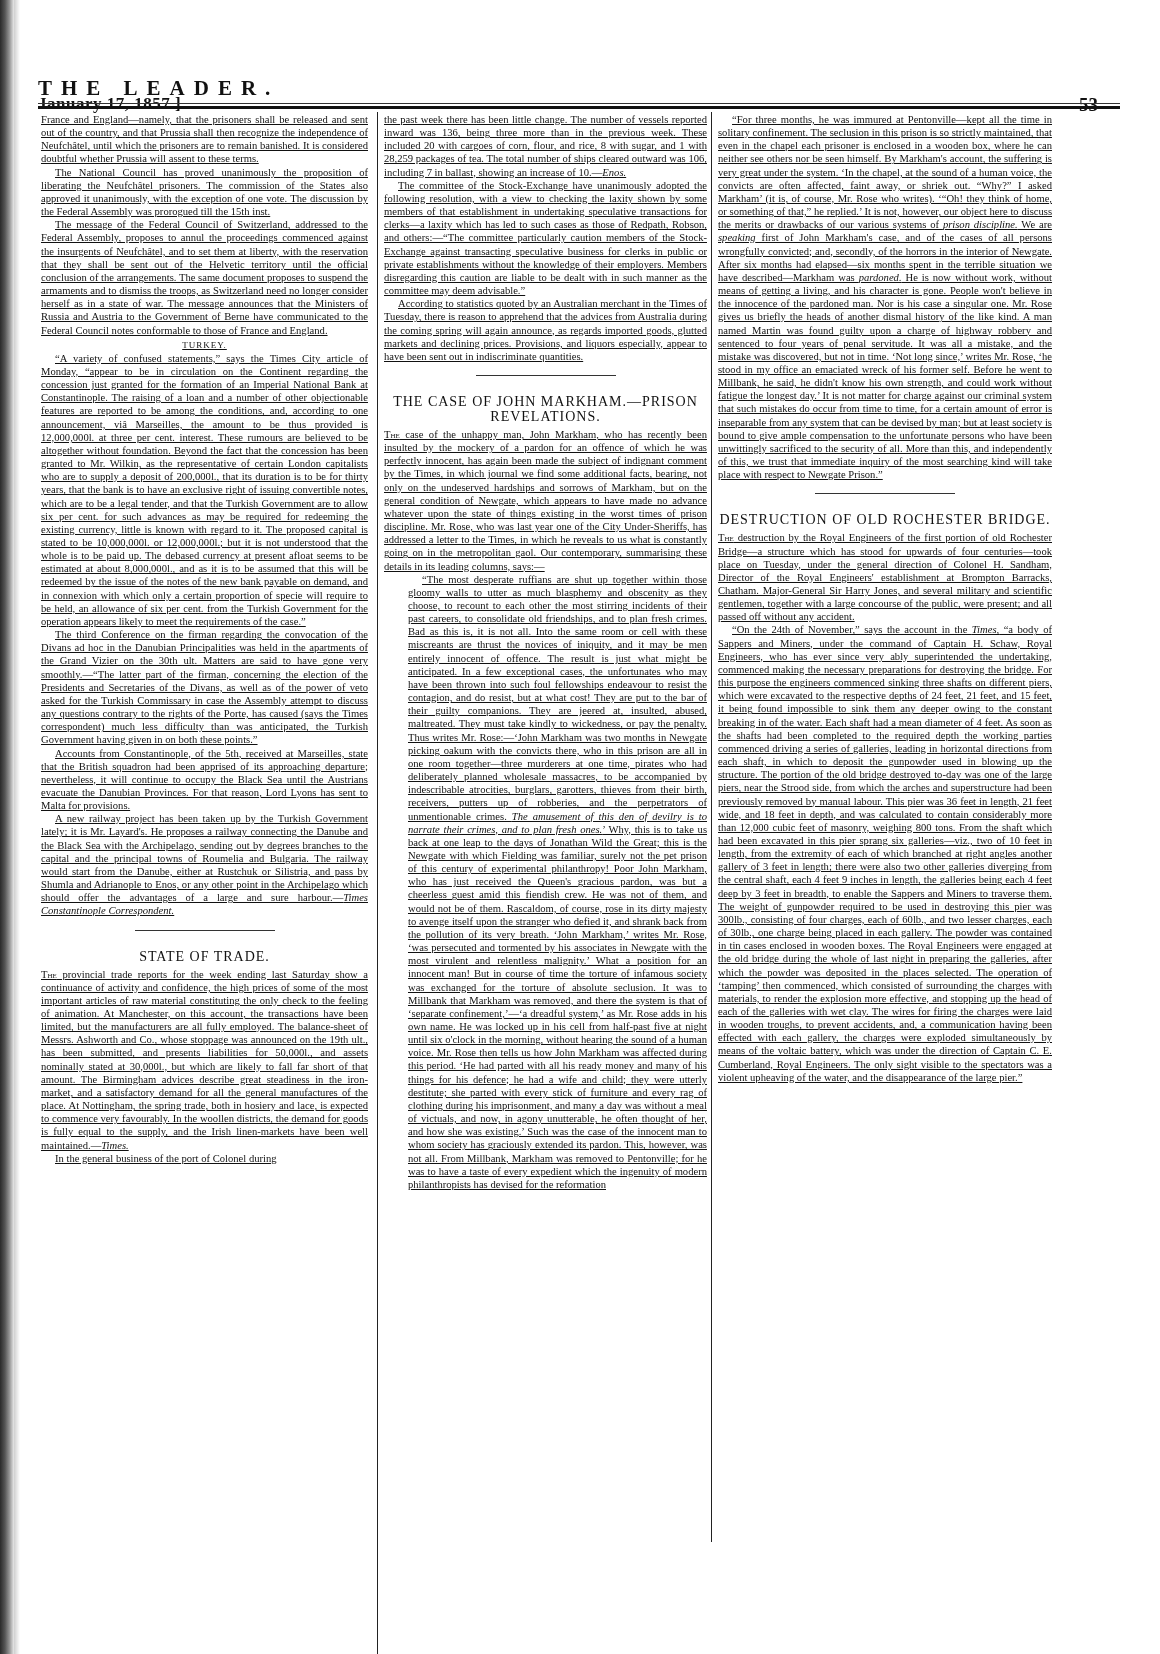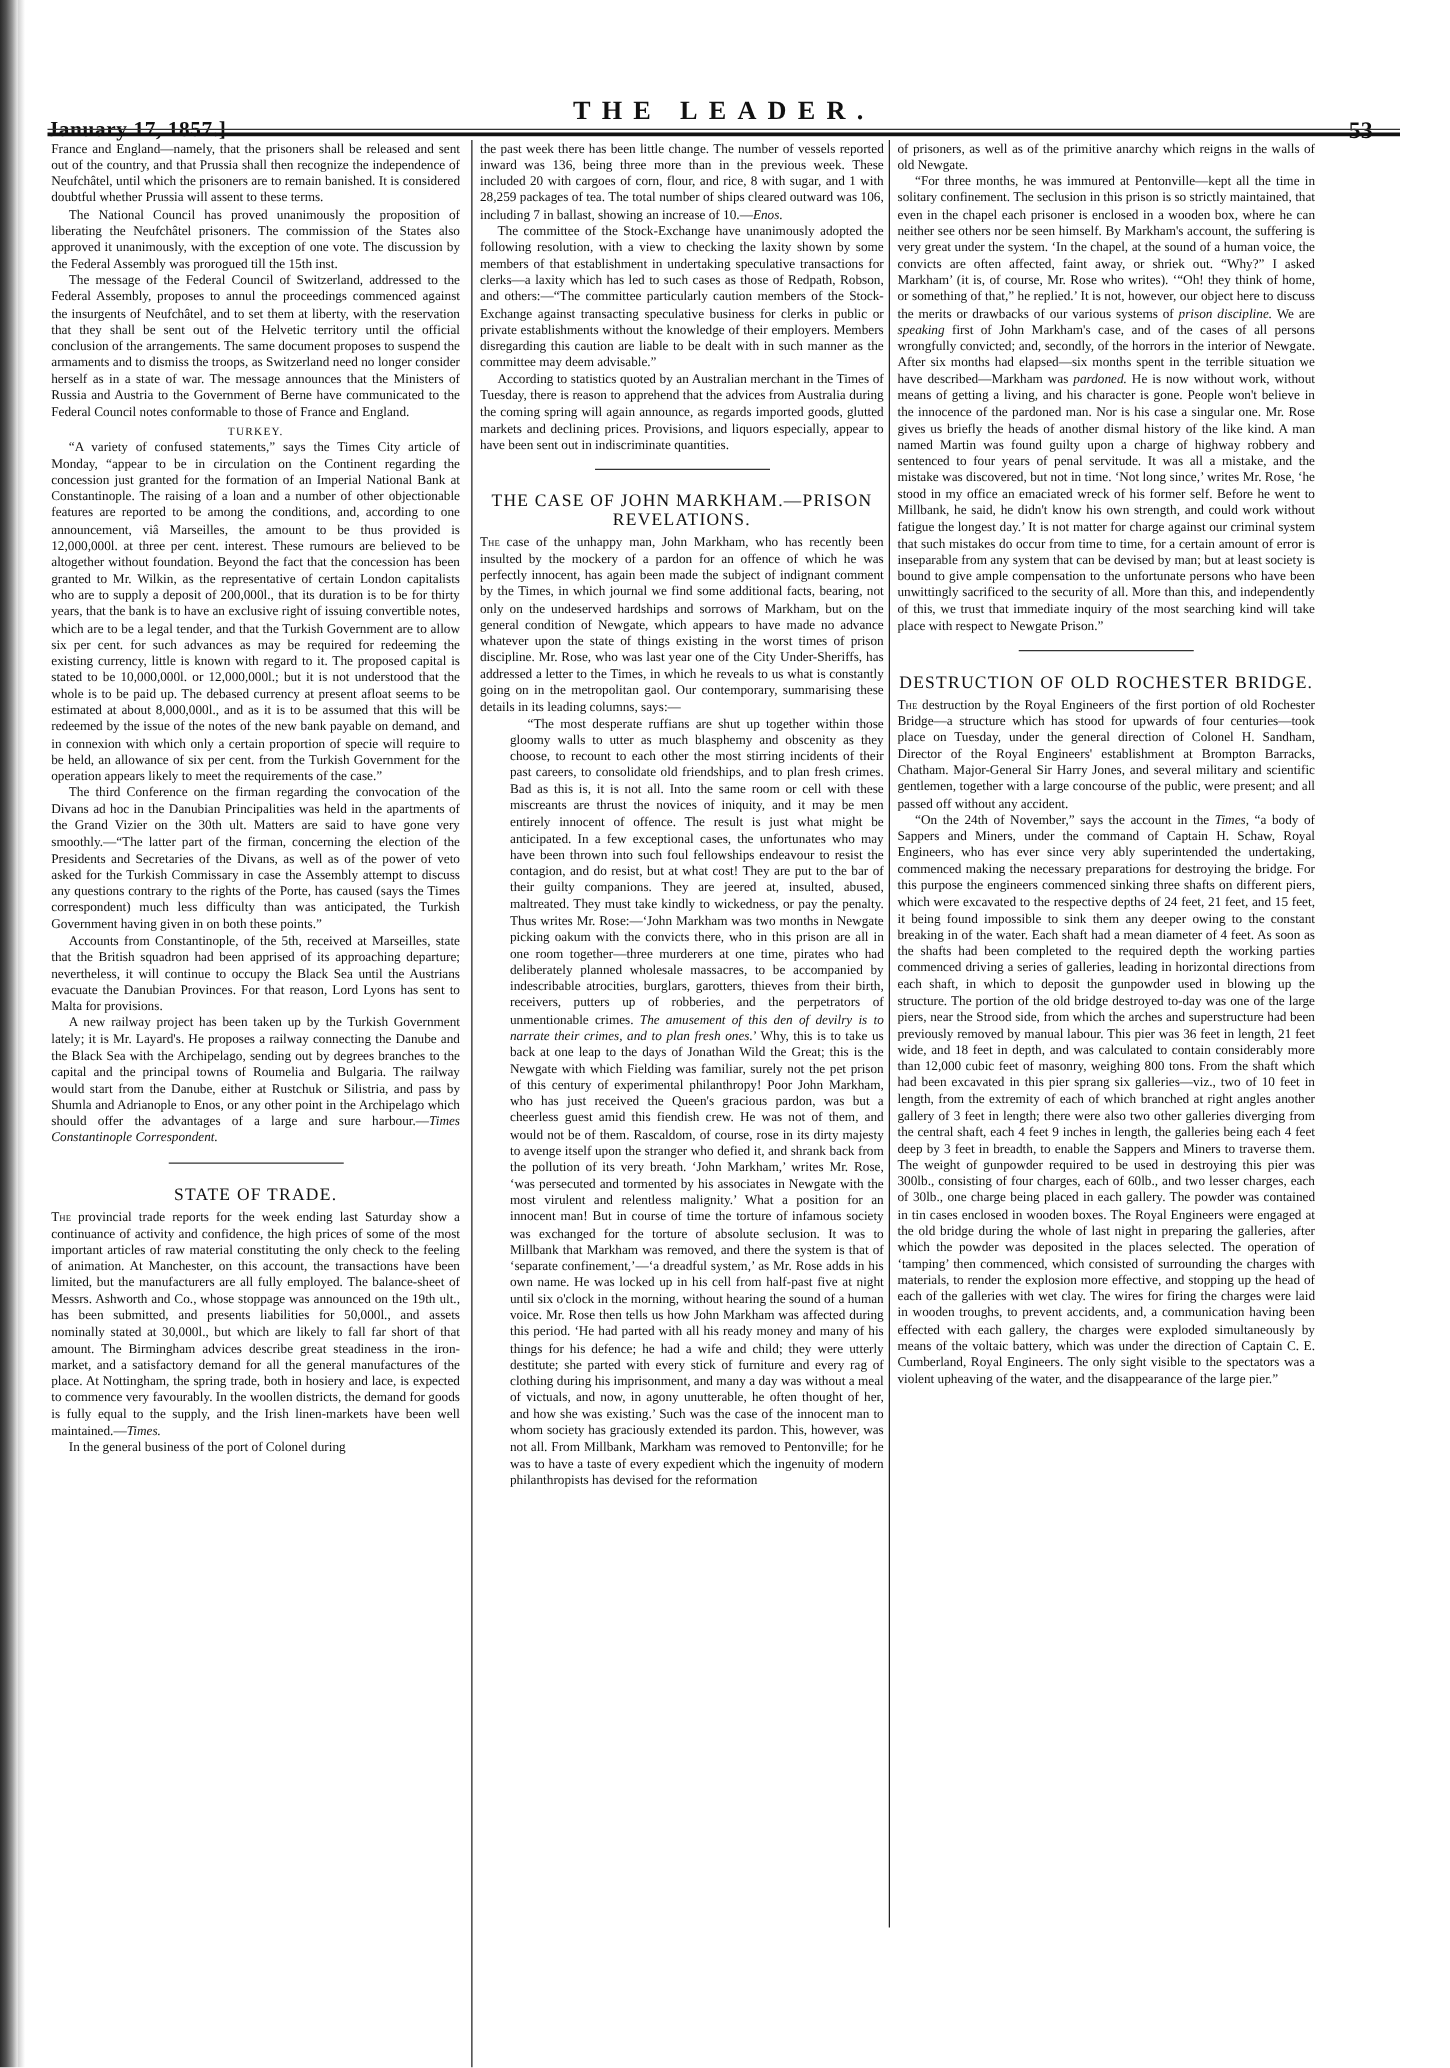--- a/index.html
+++ b/index.html
@@ -5,37 +5,37 @@
   html, body { margin: 0; padding: 0; background: #ffffff; }
   body { width: 1160px; height: 1654px; position: relative; overflow: hidden;
          font-family: "DejaVu Serif", "Liberation Serif", serif; color: #111; }
   .scan-edge { position: absolute; left: 0; top: 0; width: 14px; height: 1654px;
     background: linear-gradient(90deg, #2a2a2a 0%, #555 35%, #9a9a9a 70%, #e8e8e8 100%); }
   .scan-edge2 { position: absolute; left: 14px; top: 0; width: 6px; height: 1654px;
     background: linear-gradient(90deg, #cfcfcf, #fff); }
   .masthead { position: absolute; top: 78px; left: 38px; width: 1082px; height: 24px; }
   .masthead .date { position: absolute; left: 0; top: 0; font-size: 17px; font-weight: bold;
     font-family: "Liberation Serif", serif; letter-spacing: 0.5px; margin-top: 16px; }
-  .masthead .title { position: absolute; left: 0; width: 100%; text-align: center; top: -2px;
+  .masthead .title { position: absolute; left: 0; width: 100%; text-align: left; top: -2px;
     font-size: 21px; font-weight: bold; letter-spacing: 9px; font-family: "Liberation Serif", serif; }
   .masthead .pageno { position: absolute; right: 22px; top: 0; font-size: 19px; font-weight: bold;
     font-family: "Liberation Serif", serif; margin-top: 16px; }
   .rule-thin { position: absolute; top: 103px; left: 38px; width: 1082px; height: 1px; background: #333; }
   .rule-thick { position: absolute; top: 106px; left: 38px; width: 1082px; height: 3px; background: #111; }
 
   .col { position: absolute; top: 113px; font-size: 10.6px; line-height: 13.15px;
     font-family: "Liberation Serif", serif; text-align: justify; hyphens: auto; }
   .col-1 { left: 41px; width: 327px; }
   .col-2 { left: 384px; width: 323px; }
   .col-3 { left: 718px; width: 334px; }
   .vrule { position: absolute; top: 112px; width: 1px; background: #222; }
   .vrule-1 { left: 377px; height: 1542px; }
   .vrule-2 { left: 711px; height: 1430px; }
 
-  .col p { margin: 0; text-indent: 14px; }
+  .col p { margin: 0; text-indent: 14px; text-decoration: underline; }
   .col p.noindent { text-indent: 0; }
   .col p.quote { text-indent: 14px; margin-left: 24px; }
   .col p .smallcaps-lead { font-variant: small-caps; }
   .col .subhead { text-align: center; font-size: 9px; letter-spacing: 1px; margin: 2px 0 0 0; text-indent: 0; }
   .col .section-head { text-align: center; font-size: 14px; letter-spacing: 1px; margin: 18px 0 4px 0;
     line-height: 15px; text-indent: 0; font-weight: normal; }
   .col .divider { width: 140px; height: 1px; background: #333; margin: 12px auto 10px auto; }
   .col em { font-style: italic; }
 </style>
 </head>
@@ -74,19 +74,18 @@
   <p class="noindent"><span>the past week there has been little change. The number of vessels reported inward was 136, being three more than in the previous week. These included 20 with cargoes of corn, flour, and rice, 8 with sugar, and 1 with 28,259 packages of tea. The total number of ships cleared outward was 106, including 7 in ballast, showing an increase of 10.—</span><em>Enos.</em></p>
   <p>The committee of the Stock-Exchange have unanimously adopted the following resolution, with a view to checking the laxity shown by some members of that establishment in undertaking speculative transactions for clerks—a laxity which has led to such cases as those of Redpath, Robson, and others:—“The committee particularly caution members of the Stock-Exchange against transacting speculative business for clerks in public or private establishments without the knowledge of their employers. Members disregarding this caution are liable to be dealt with in such manner as the committee may deem advisable.”</p>
   <p>According to statistics quoted by an Australian merchant in the Times of Tuesday, there is reason to apprehend that the advices from Australia during the coming spring will again announce, as regards imported goods, glutted markets and declining prices. Provisions, and liquors especially, appear to have been sent out in indiscriminate quantities.</p>
   <div class="divider"></div>
   <h2 class="section-head">THE CASE OF JOHN MARKHAM.—PRISON REVELATIONS.</h2>
   <p class="noindent"><span class="smallcaps-lead">The</span><span> case of the unhappy man, John Markham, who has recently been insulted by the mockery of a pardon for an offence of which he was perfectly innocent, has again been made the subject of indignant comment by the Times, in which journal we find some additional facts, bearing, not only on the undeserved hardships and sorrows of Markham, but on the general condition of Newgate, which appears to have made no advance whatever upon the state of things existing in the worst times of prison discipline. Mr. Rose, who was last year one of the City Under-Sheriffs, has addressed a letter to the Times, in which he reveals to us what is constantly going on in the metropolitan gaol. Our contemporary, summarising these details in its leading columns, says:—</span></p>
   <p class="quote"><span>“The most desperate ruffians are shut up together within those gloomy walls to utter as much blasphemy and obscenity as they choose, to recount to each other the most stirring incidents of their past careers, to consolidate old friendships, and to plan fresh crimes. Bad as this is, it is not all. Into the same room or cell with these miscreants are thrust the novices of iniquity, and it may be men entirely innocent of offence. The result is just what might be anticipated. In a few exceptional cases, the unfortunates who may have been thrown into such foul fellowships endeavour to resist the contagion, and do resist, but at what cost! They are put to the bar of their guilty companions. They are jeered at, insulted, abused, maltreated. They must take kindly to wickedness, or pay the penalty. Thus writes Mr. Rose:—‘John Markham was two months in Newgate picking oakum with the convicts there, who in this prison are all in one room together—three murderers at one time, pirates who had deliberately planned wholesale massacres, to be accompanied by indescribable atrocities, burglars, garotters, thieves from their birth, receivers, putters up of robberies, and the perpetrators of unmentionable crimes. </span><em>The amusement of this den of devilry is to narrate their crimes, and to plan fresh ones.</em><span>’ Why, this is to take us back at one leap to the days of Jonathan Wild the Great; this is the Newgate with which Fielding was familiar, surely not the pet prison of this century of experimental philanthropy! Poor John Markham, who has just received the Queen's gracious pardon, was but a cheerless guest amid this fiendish crew. He was not of them, and would not be of them. Rascaldom, of course, rose in its dirty majesty to avenge itself upon the stranger who defied it, and shrank back from the pollution of its very breath. ‘John Markham,’ writes Mr. Rose, ‘was persecuted and tormented by his associates in Newgate with the most virulent and relentless malignity.’ What a position for an innocent man! But in course of time the torture of infamous society was exchanged for the torture of absolute seclusion. It was to Millbank that Markham was removed, and there the system is that of ‘separate confinement,’—‘a dreadful system,’ as Mr. Rose adds in his own name. He was locked up in his cell from half-past five at night until six o'clock in the morning, without hearing the sound of a human voice. Mr. Rose then tells us how John Markham was affected during this period. ‘He had parted with all his ready money and many of his things for his defence; he had a wife and child; they were utterly destitute; she parted with every stick of furniture and every rag of clothing during his imprisonment, and many a day was without a meal of victuals, and now, in agony unutterable, he often thought of her, and how she was existing.’ Such was the case of the innocent man to whom society has graciously extended its pardon. This, however, was not all. From Millbank, Markham was removed to Pentonville; for he was to have a taste of every expedient which the ingenuity of modern philanthropists has devised for the reformation</span></p>
 </div>
 
 <div class="col col-3">
-  <p class="noindent">of prisoners, as well as of the primitive anarchy which reigns in the walls of old Newgate.</p>
   <p><span>“For three months, he was immured at Pentonville—kept all the time in solitary confinement. The seclusion in this prison is so strictly maintained, that even in the chapel each prisoner is enclosed in a wooden box, where he can neither see others nor be seen himself. By Markham's account, the suffering is very great under the system. ‘In the chapel, at the sound of a human voice, the convicts are often affected, faint away, or shriek out. “Why?” I asked Markham’ (it is, of course, Mr. Rose who writes). ‘“Oh! they think of home, or something of that,” he replied.’ It is not, however, our object here to discuss the merits or drawbacks of our various systems of </span><em>prison discipline.</em><span> We are </span><em>speaking</em><span> first of John Markham's case, and of the cases of all persons wrongfully convicted; and, secondly, of the horrors in the interior of Newgate. After six months had elapsed—six months spent in the terrible situation we have described—Markham was </span><em>pardoned.</em><span> He is now without work, without means of getting a living, and his character is gone. People won't believe in the innocence of the pardoned man. Nor is his case a singular one. Mr. Rose gives us briefly the heads of another dismal history of the like kind. A man named Martin was found guilty upon a charge of highway robbery and sentenced to four years of penal servitude. It was all a mistake, and the mistake was discovered, but not in time. ‘Not long since,’ writes Mr. Rose, ‘he stood in my office an emaciated wreck of his former self. Before he went to Millbank, he said, he didn't know his own strength, and could work without fatigue the longest day.’ It is not matter for charge against our criminal system that such mistakes do occur from time to time, for a certain amount of error is inseparable from any system that can be devised by man; but at least society is bound to give ample compensation to the unfortunate persons who have been unwittingly sacrificed to the security of all. More than this, and independently of this, we trust that immediate inquiry of the most searching kind will take place with respect to Newgate Prison.”</span></p>
   <div class="divider"></div>
   <h2 class="section-head">DESTRUCTION OF OLD ROCHESTER BRIDGE.</h2>
   <p class="noindent"><span class="smallcaps-lead">The</span><span> destruction by the Royal Engineers of the first portion of old Rochester Bridge—a structure which has stood for upwards of four centuries—took place on Tuesday, under the general direction of Colonel H. Sandham, Director of the Royal Engineers' establishment at Brompton Barracks, Chatham. Major-General Sir Harry Jones, and several military and scientific gentlemen, together with a large concourse of the public, were present; and all passed off without any accident.</span></p>
   <p><span>“On the 24th of November,” says the account in the </span><em>Times,</em><span> “a body of Sappers and Miners, under the command of Captain H. Schaw, Royal Engineers, who has ever since very ably superintended the undertaking, commenced making the necessary preparations for destroying the bridge. For this purpose the engineers commenced sinking three shafts on different piers, which were excavated to the respective depths of 24 feet, 21 feet, and 15 feet, it being found impossible to sink them any deeper owing to the constant breaking in of the water. Each shaft had a mean diameter of 4 feet. As soon as the shafts had been completed to the required depth the working parties commenced driving a series of galleries, leading in horizontal directions from each shaft, in which to deposit the gunpowder used in blowing up the structure. The portion of the old bridge destroyed to-day was one of the large piers, near the Strood side, from which the arches and superstructure had been previously removed by manual labour. This pier was 36 feet in length, 21 feet wide, and 18 feet in depth, and was calculated to contain considerably more than 12,000 cubic feet of masonry, weighing 800 tons. From the shaft which had been excavated in this pier sprang six galleries—viz., two of 10 feet in length, from the extremity of each of which branched at right angles another gallery of 3 feet in length; there were also two other galleries diverging from the central shaft, each 4 feet 9 inches in length, the galleries being each 4 feet deep by 3 feet in breadth, to enable the Sappers and Miners to traverse them. The weight of gunpowder required to be used in destroying this pier was 300lb., consisting of four charges, each of 60lb., and two lesser charges, each of 30lb., one charge being placed in each gallery. The powder was contained in tin cases enclosed in wooden boxes. The Royal Engineers were engaged at the old bridge during the whole of last night in preparing the galleries, after which the powder was deposited in the places selected. The operation of ‘tamping’ then commenced, which consisted of surrounding the charges with materials, to render the explosion more effective, and stopping up the head of each of the galleries with wet clay. The wires for firing the charges were laid in wooden troughs, to prevent accidents, and, a communication having been effected with each gallery, the charges were exploded simultaneously by means of the voltaic battery, which was under the direction of Captain C. E. Cumberland, Royal Engineers. The only sight visible to the spectators was a violent upheaving of the water, and the disappearance of the large pier.”</span></p>
 </div>
 
 </body></html>

